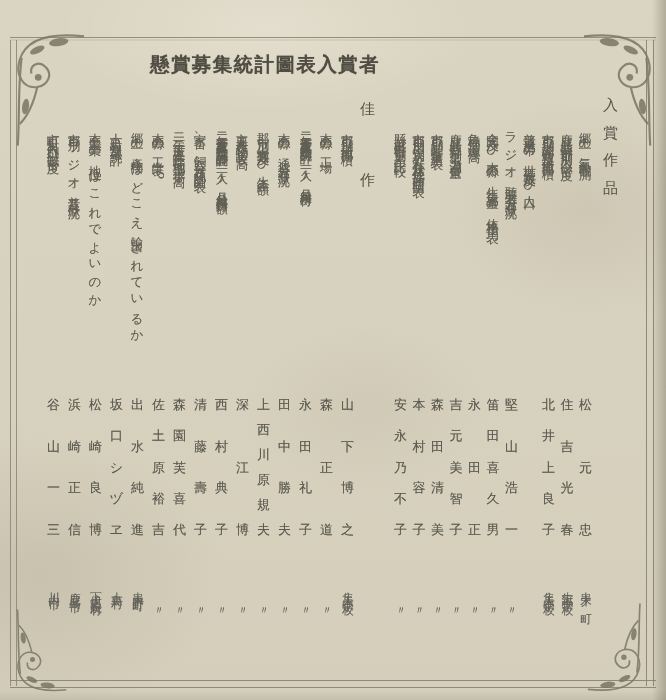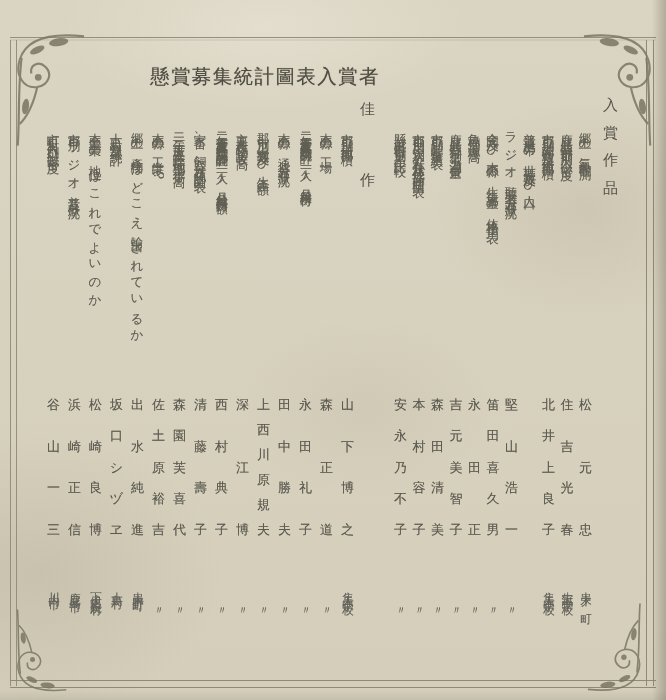--- a/index.html
+++ b/index.html
@@ -30,21 +30,21 @@
   .rule-bottom{left:10px;right:10px;bottom:12px;height:6px;
     border-top:1px solid #8f8a78;border-bottom:1.5px solid #8f8a78;}
 
   .corner{position:absolute;width:78px;height:118px;pointer-events:none;opacity:.85;}
   .corner.tl{left:8px;top:30px;}
   .corner.tr{right:6px;top:30px;transform:scaleX(-1);}
   .corner.br{right:6px;bottom:6px;transform:scale(-1,-1);width:86px;height:92px;}
   .corner.bl{left:2px;bottom:6px;transform:scaleY(-1);width:74px;height:86px;}
 
   .title{
-    position:absolute;top:63px;left:150px;margin:0;font-weight:normal;
+    position:absolute;top:51px;left:150px;margin:0;font-weight:bold;
     font-size:19.5px;letter-spacing:1.4px;white-space:nowrap;color:#4f4d42;
     text-shadow:0 0 .7px rgba(79,77,66,.55);
   }
 
   .heading{position:absolute;display:flex;flex-direction:column;justify-content:space-between;
     align-items:center;width:17px;font-size:15px;color:#55544a;}
   #heading-0{left:602px;top:96px;height:102px;}
   #heading-1{left:359px;top:100px;height:90px;}
 
   .section{position:absolute;display:flex;flex-direction:row-reverse;}

